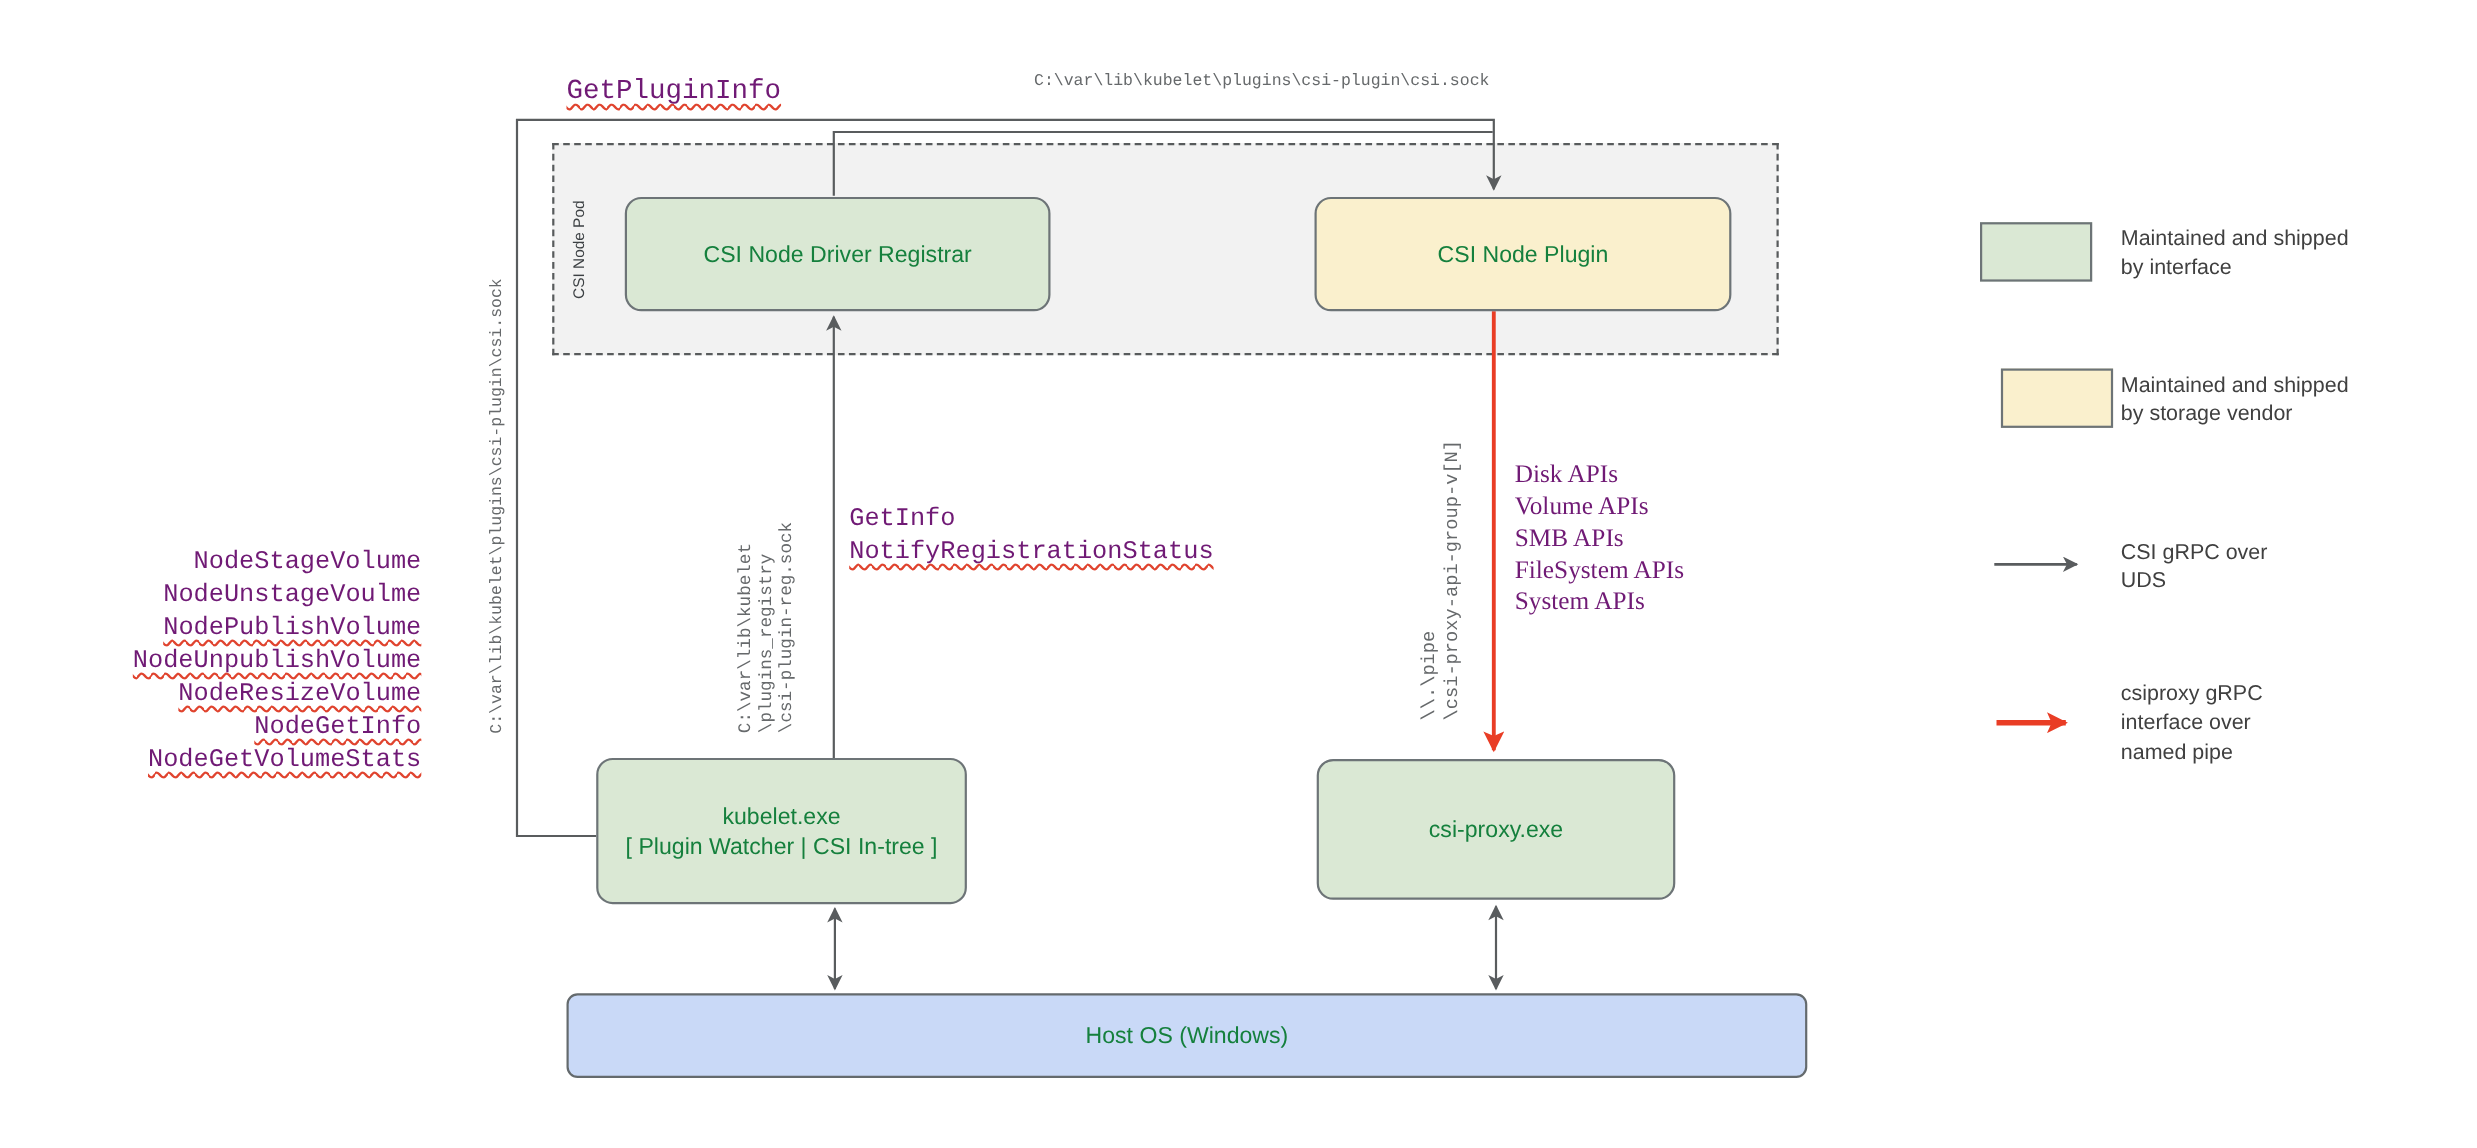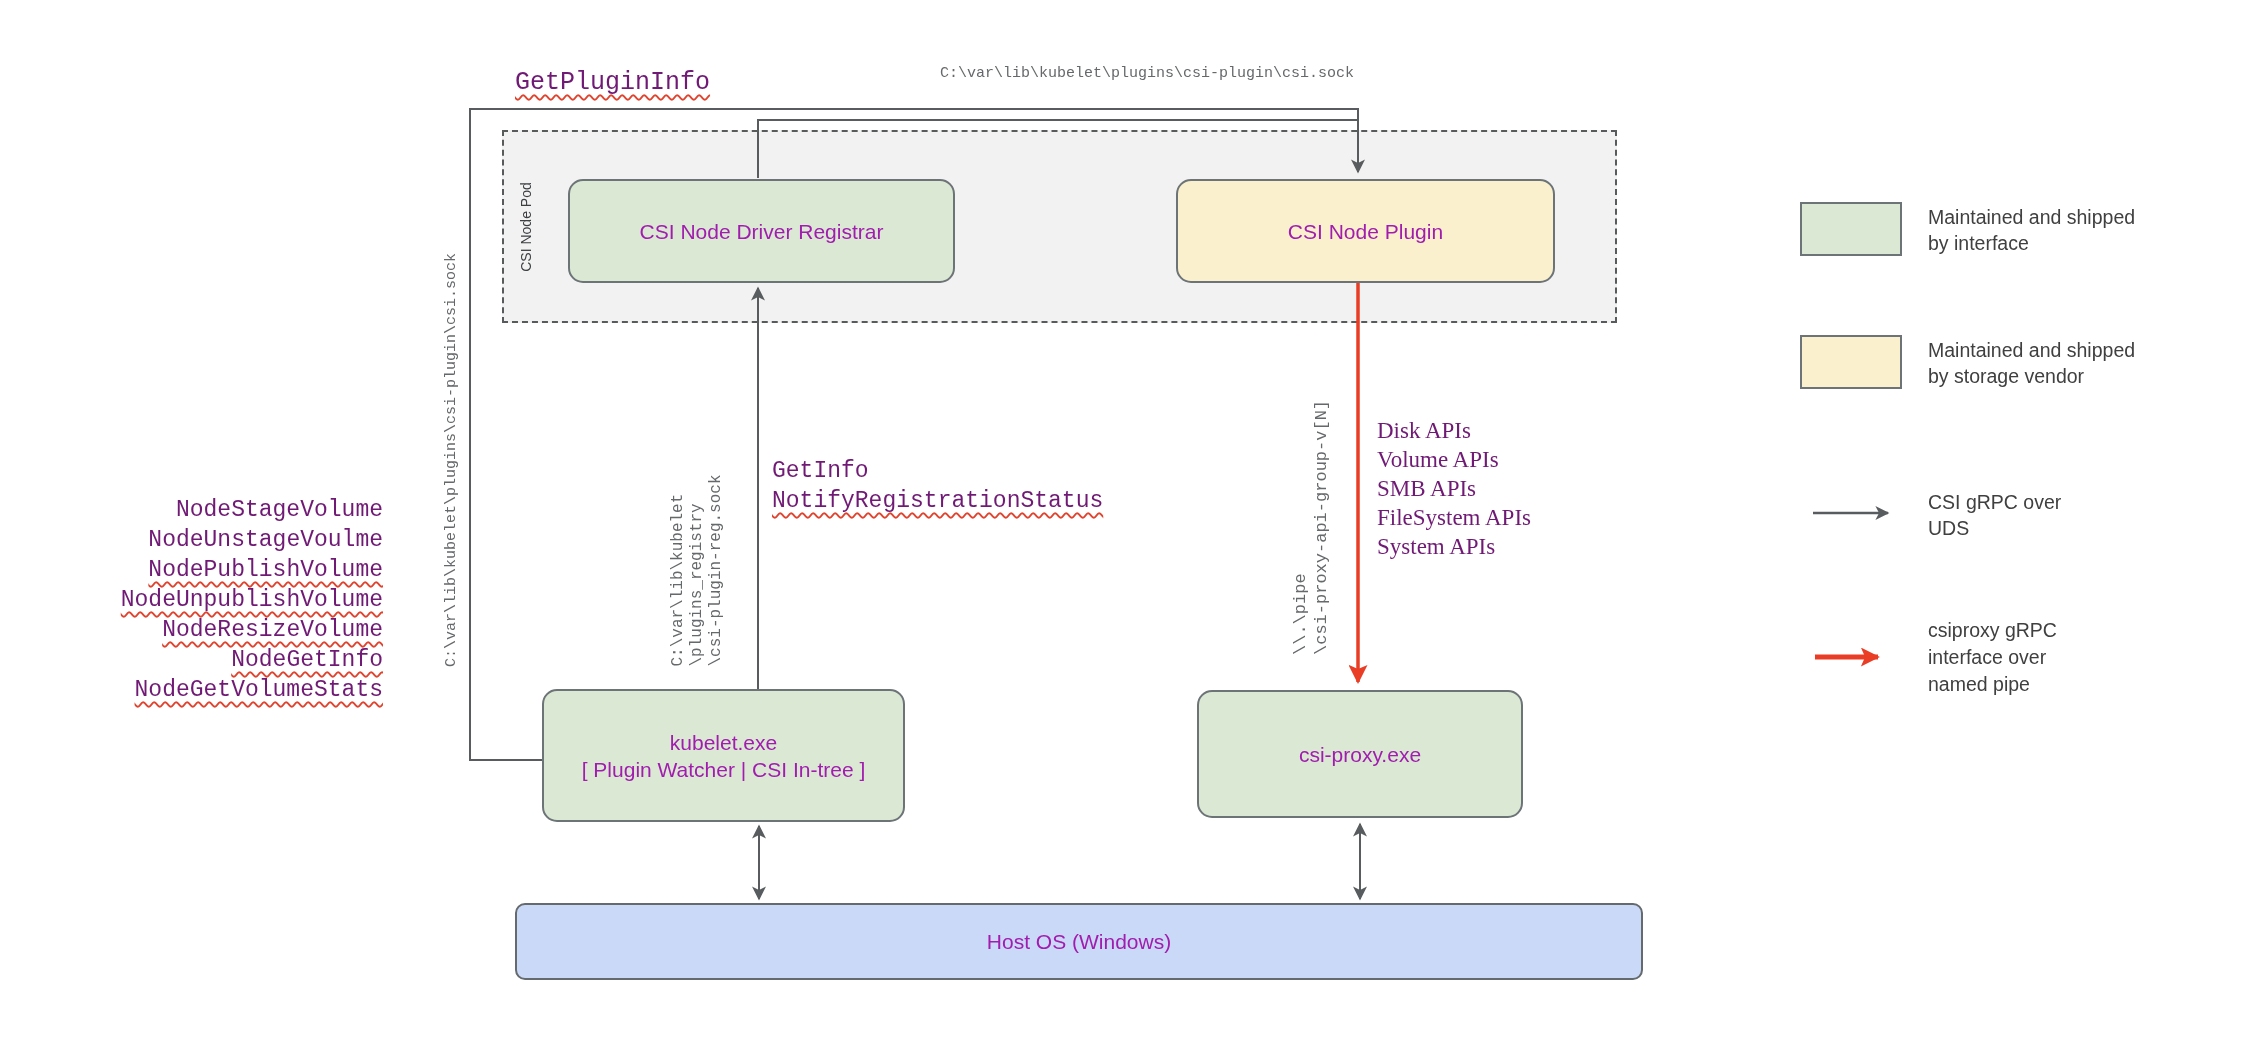--- a/index.html
+++ b/index.html
@@ -1,23 +1,23 @@
 <!DOCTYPE html>
 <html><head>
 <meta charset="utf-8">
 <style>
   html,body{margin:0;padding:0;background:#fff;}
   .canvas{position:relative;width:2252px;height:1044px;background:#ffffff;overflow:hidden;
           font-family:"Liberation Sans",sans-serif;}
   
   .node{position:absolute;box-sizing:border-box;border:2px solid #6d7477;border-radius:15px;
         display:flex;flex-direction:column;align-items:center;justify-content:center;
-        font-size:21px;color:#a21caf;text-align:center;line-height:27px;}
+        font-size:21px;color:#15803d;text-align:center;line-height:27px;}
   .green{background:#dae8d4;}
-  .yellow{background:#faf0cd;}
+  .yellow{background:#faf0cd;margin-left:19px;}
   .blue{background:#c9d9f7;border-radius:10px;border-color:#646a6d;}
   .pod{position:absolute;box-sizing:border-box;background:#f2f2f2;border:2px dashed #585b5c;}
   .calls{position:absolute;font-family:"Liberation Mono","DejaVu Sans Mono",monospace;
          font-size:23px;line-height:30px;color:#701a75;white-space:nowrap;}
   .path-gray{color:#66696b;}
   .vtext{position:absolute;transform:rotate(-90deg);font-family:"Liberation Mono","DejaVu Sans Mono",monospace;
          color:#66696b;white-space:nowrap;}
   .podlabel{position:absolute;transform:rotate(-90deg);font-family:"Liberation Sans",sans-serif;
             font-size:14px;color:#3c4043;white-space:nowrap;text-align:center;}
   .sq{text-decoration-line:underline;text-decoration-style:wavy;text-decoration-color:#e0442f;
@@ -56,21 +56,21 @@
   <div class="podlabel" style="left:478px;top:219px;width:96px;">CSI Node Pod</div>
 
   <div class="node green" style="left:568px;top:179px;width:387px;height:104px;">
     <span>CSI Node Driver Registrar</span>
   </div>
 
   <div class="node yellow" style="left:1176px;top:179px;width:379px;height:104px;">
     <span>CSI Node Plugin</span>
   </div>
 
-  <div class="node green" style="left:542px;top:689px;width:363px;height:133px;">
+  <div class="node green" style="left:542px;top:689px;width:337px;height:133px;">
     <div>kubelet.exe</div>
     <div>[ Plugin Watcher | CSI In-tree ]</div>
   </div>
 
   <div class="node blue" style="left:515px;top:903px;width:1128px;height:77px;">
     <span>Host OS (Windows)</span>
   </div>
 
   <div class="node green" style="left:1197px;top:690px;width:326px;height:128px;">
     <span>csi-proxy.exe</span>

